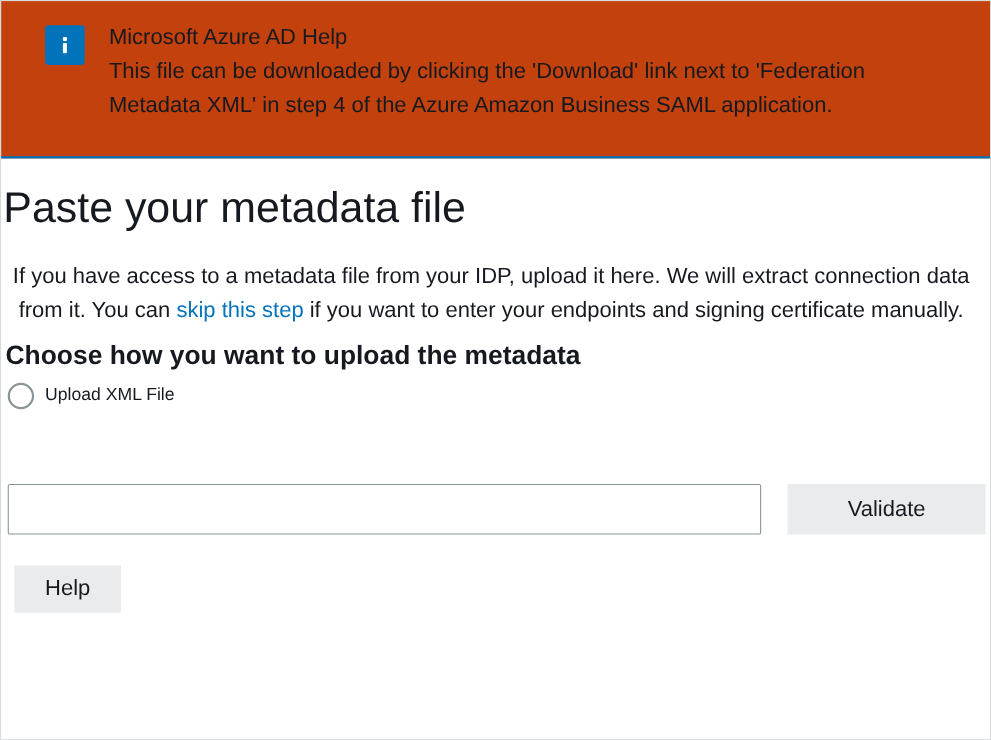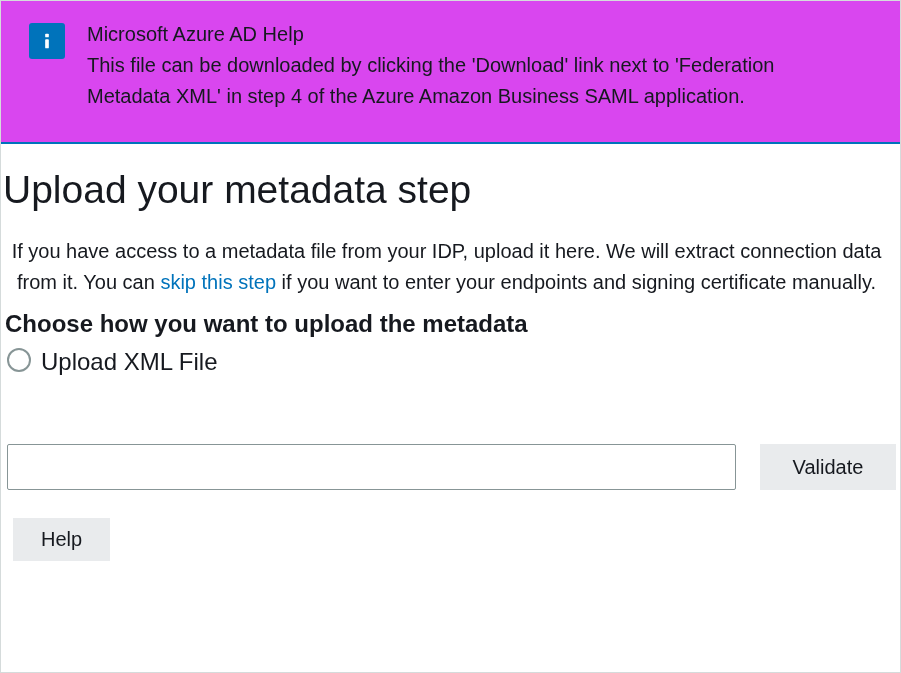--- a/index.html
+++ b/index.html
@@ -6,23 +6,23 @@
   body {
     font-family: "Amazon Ember", "Helvetica Neue", Arial, sans-serif;
     color: #16191f;
     width: 901px;
     height: 673px;
     border: 1px solid #d5dbdb;
     background: #fff;
     overflow: hidden;
   }
   .info-banner {
-    background: #d946ef;
+    background: #c2410c;
     border-bottom: 2px solid #0073bb;
-    padding: 18px 28px 30px 28px;
+    padding: 18px 28px 30px 40px;
     display: flex;
     align-items: flex-start;
     gap: 22px;
   }
   .info-icon {
     width: 36px;
     height: 36px;
     background: #0073bb;
     border-radius: 3px;
     display: flex;
@@ -58,23 +58,23 @@
   }
   .radio-row {
     display: flex;
     align-items: center;
     gap: 26px;
     padding-left: 4px;
     margin-bottom: 68px;
   }
   .radio-item {
     display: flex;
-    align-items: flex-start;
+    align-items: center;
     gap: 10px;
-    font-size: 24px;
+    font-size: 16px;
     cursor: pointer;
   }
   .radio {
     width: 24px;
     height: 24px;
     border: 2px solid #879596;
     border-radius: 50%;
     display: inline-flex;
     align-items: center;
     justify-content: center;
@@ -106,41 +106,41 @@
   }
   .btn {
     border: none;
     background: #e9ebed;
     color: #16191f;
     font-size: 20px;
     padding: 10px 28px;
     cursor: pointer;
     font-family: inherit;
   }
-  .btn-validate { width: 136px; }
+  .btn-validate { width: 180px; }
   .footer { padding: 0 10px; }
 </style>
 </head>
 <body>
 
 <div class="info-banner">
   <div class="info-icon">
     <svg viewBox="0 0 24 24">
         <rect x="10" y="4" width="4" height="4" rx="1"></rect>
         <rect x="10" y="10" width="4" height="10" rx="1"></rect>
       </svg>
   </div>
   <div class="info-text">
     <span class="info-title">Microsoft Azure AD Help</span>
     <span>This file can be downloaded by clicking the 'Download' link next to 'Federation Metadata XML' in step 4 of the Azure Amazon Business SAML application.</span>
   </div>
 </div>
 
 <div class="content">
-  <h1 class="page-title">Upload your metadata step</h1>
+  <h1 class="page-title">Paste your metadata file</h1>
 
   <p class="description">
     <span>If you have access to a metadata file from your IDP, upload it here. We will extract connection data from it. You can </span><a href="#">skip this step</a><span> if you want to enter your endpoints and signing certificate manually.</span>
   </p>
 
   <div class="choose-label">Choose how you want to upload the metadata</div>
 
   <div class="radio-row">
     <label class="radio-item">
       <span class="radio"></span>

